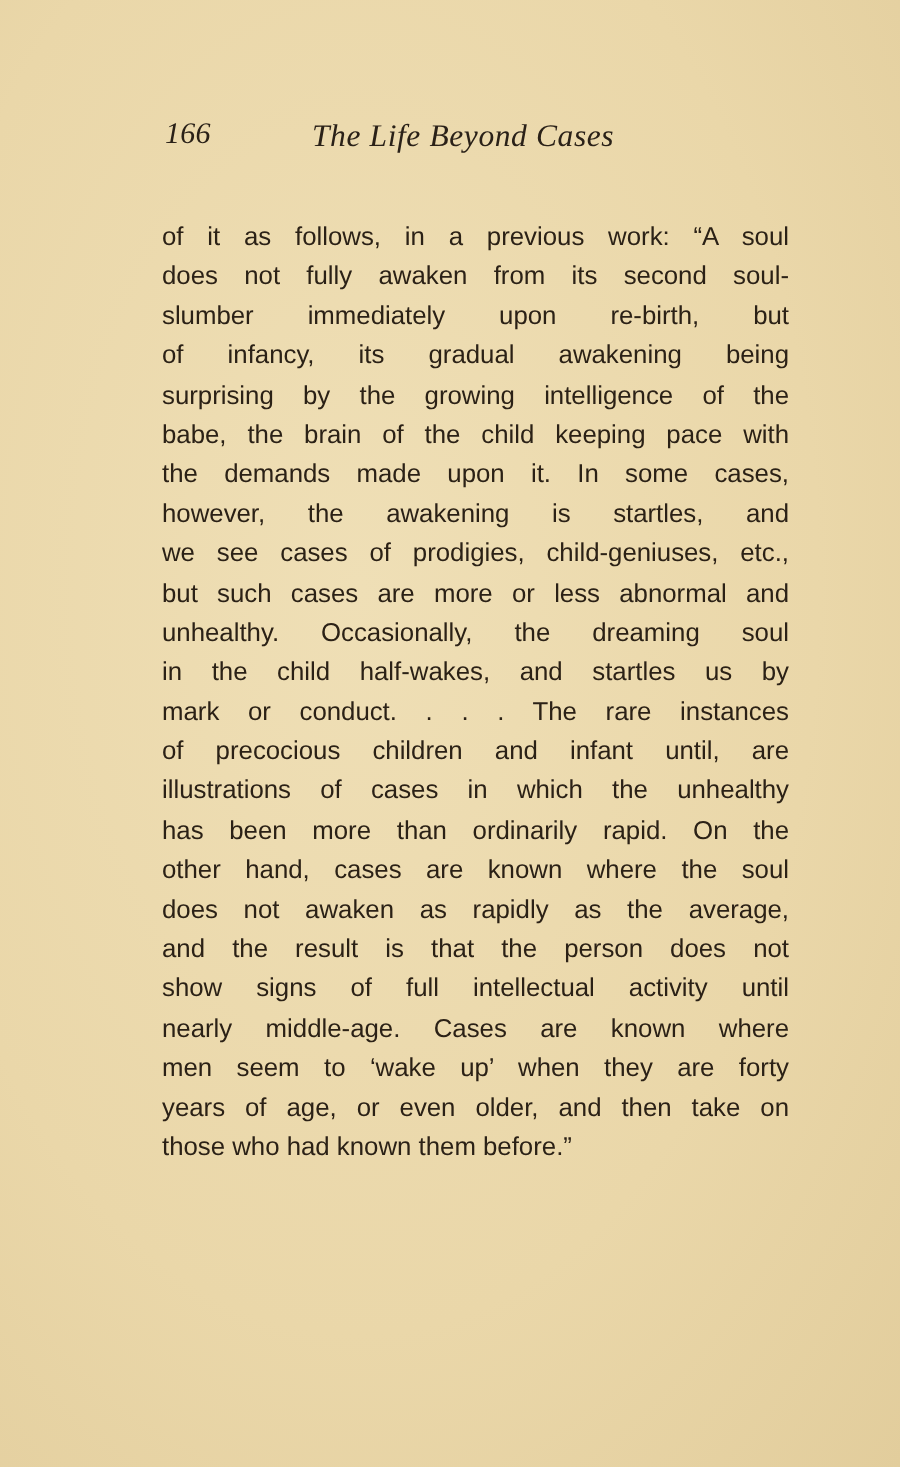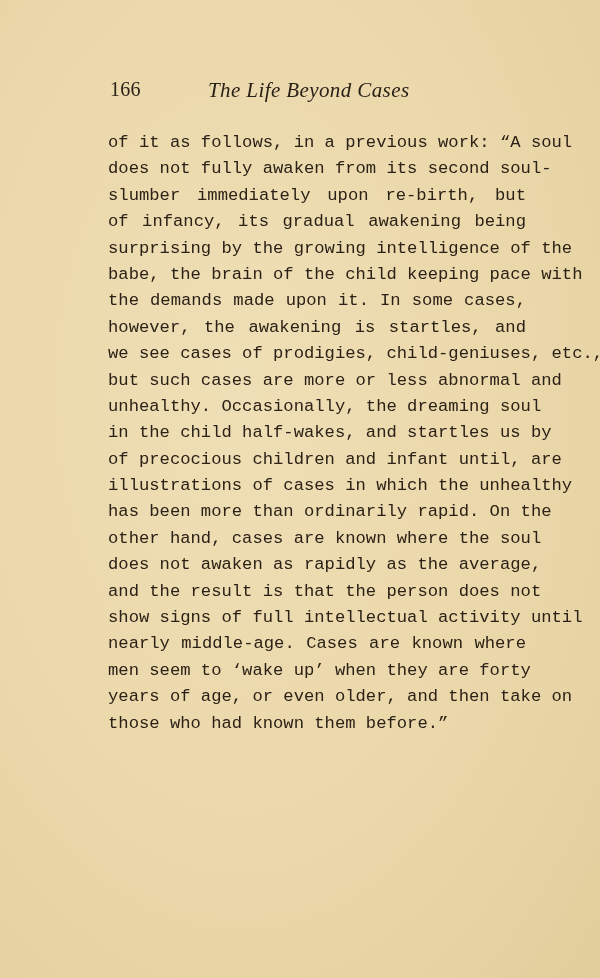--- a/index.html
+++ b/index.html
@@ -29,36 +29,37 @@
       font-family: "DejaVu Serif", serif;
       color: #2a2118;
     }
     .page-number {
       position: absolute;
       left: 0;
       top: 0;
       font-size: 20px;
       font-family: "Liberation Serif", serif;
       letter-spacing: 0.2px;
+      font-style: italic;
     }
     .running-title {
       position: absolute;
       left: 98px;
       top: 0;
       font-size: 21px;
       font-style: italic;
       font-family: "Liberation Serif", serif;
       letter-spacing: 0.4px;
     }
     .body-text {
       position: absolute;
       left: 108px;
-      top: 130px;
+      top: 144px;
       width: 418px;
-      font-family: Liberation Mono, monospace;
+      font-family: Liberation Sans, sans-serif;
       font-size: 17.2px;
       line-height: 26.4px;
       color: #2b2116;
     }
     .line {
       display: block;
       white-space: nowrap;
       text-align: justify;
       text-align-last: justify;
       height: 26.4px;
@@ -82,20 +83,21 @@
     <span class="line">slumber immediately upon re-birth, but</span>
     <span class="line">of infancy, its gradual awakening being</span>
     <span class="line">surprising by the growing intelligence of the</span>
     <span class="line">babe, the brain of the child keeping pace with</span>
     <span class="line">the demands made upon it. In some cases,</span>
     <span class="line">however, the awakening is startles, and</span>
     <span class="line">we see cases of prodigies, child-geniuses, etc.,</span>
     <span class="line">but such cases are more or less abnormal and</span>
     <span class="line">unhealthy. Occasionally, the dreaming soul</span>
     <span class="line">in the child half-wakes, and startles us by</span>
+    <span class="line">mark or conduct. . . . The rare instances</span>
     <span class="line">of precocious children and infant until, are</span>
     <span class="line">illustrations of cases in which the unhealthy</span>
     <span class="line">has been more than ordinarily rapid. On the</span>
     <span class="line">other hand, cases are known where the soul</span>
     <span class="line">does not awaken as rapidly as the average,</span>
     <span class="line">and the result is that the person does not</span>
     <span class="line">show signs of full intellectual activity until</span>
     <span class="line">nearly middle-age. Cases are known where</span>
     <span class="line">men seem to ‘wake up’ when they are forty</span>
     <span class="line">years of age, or even older, and then take on</span>

